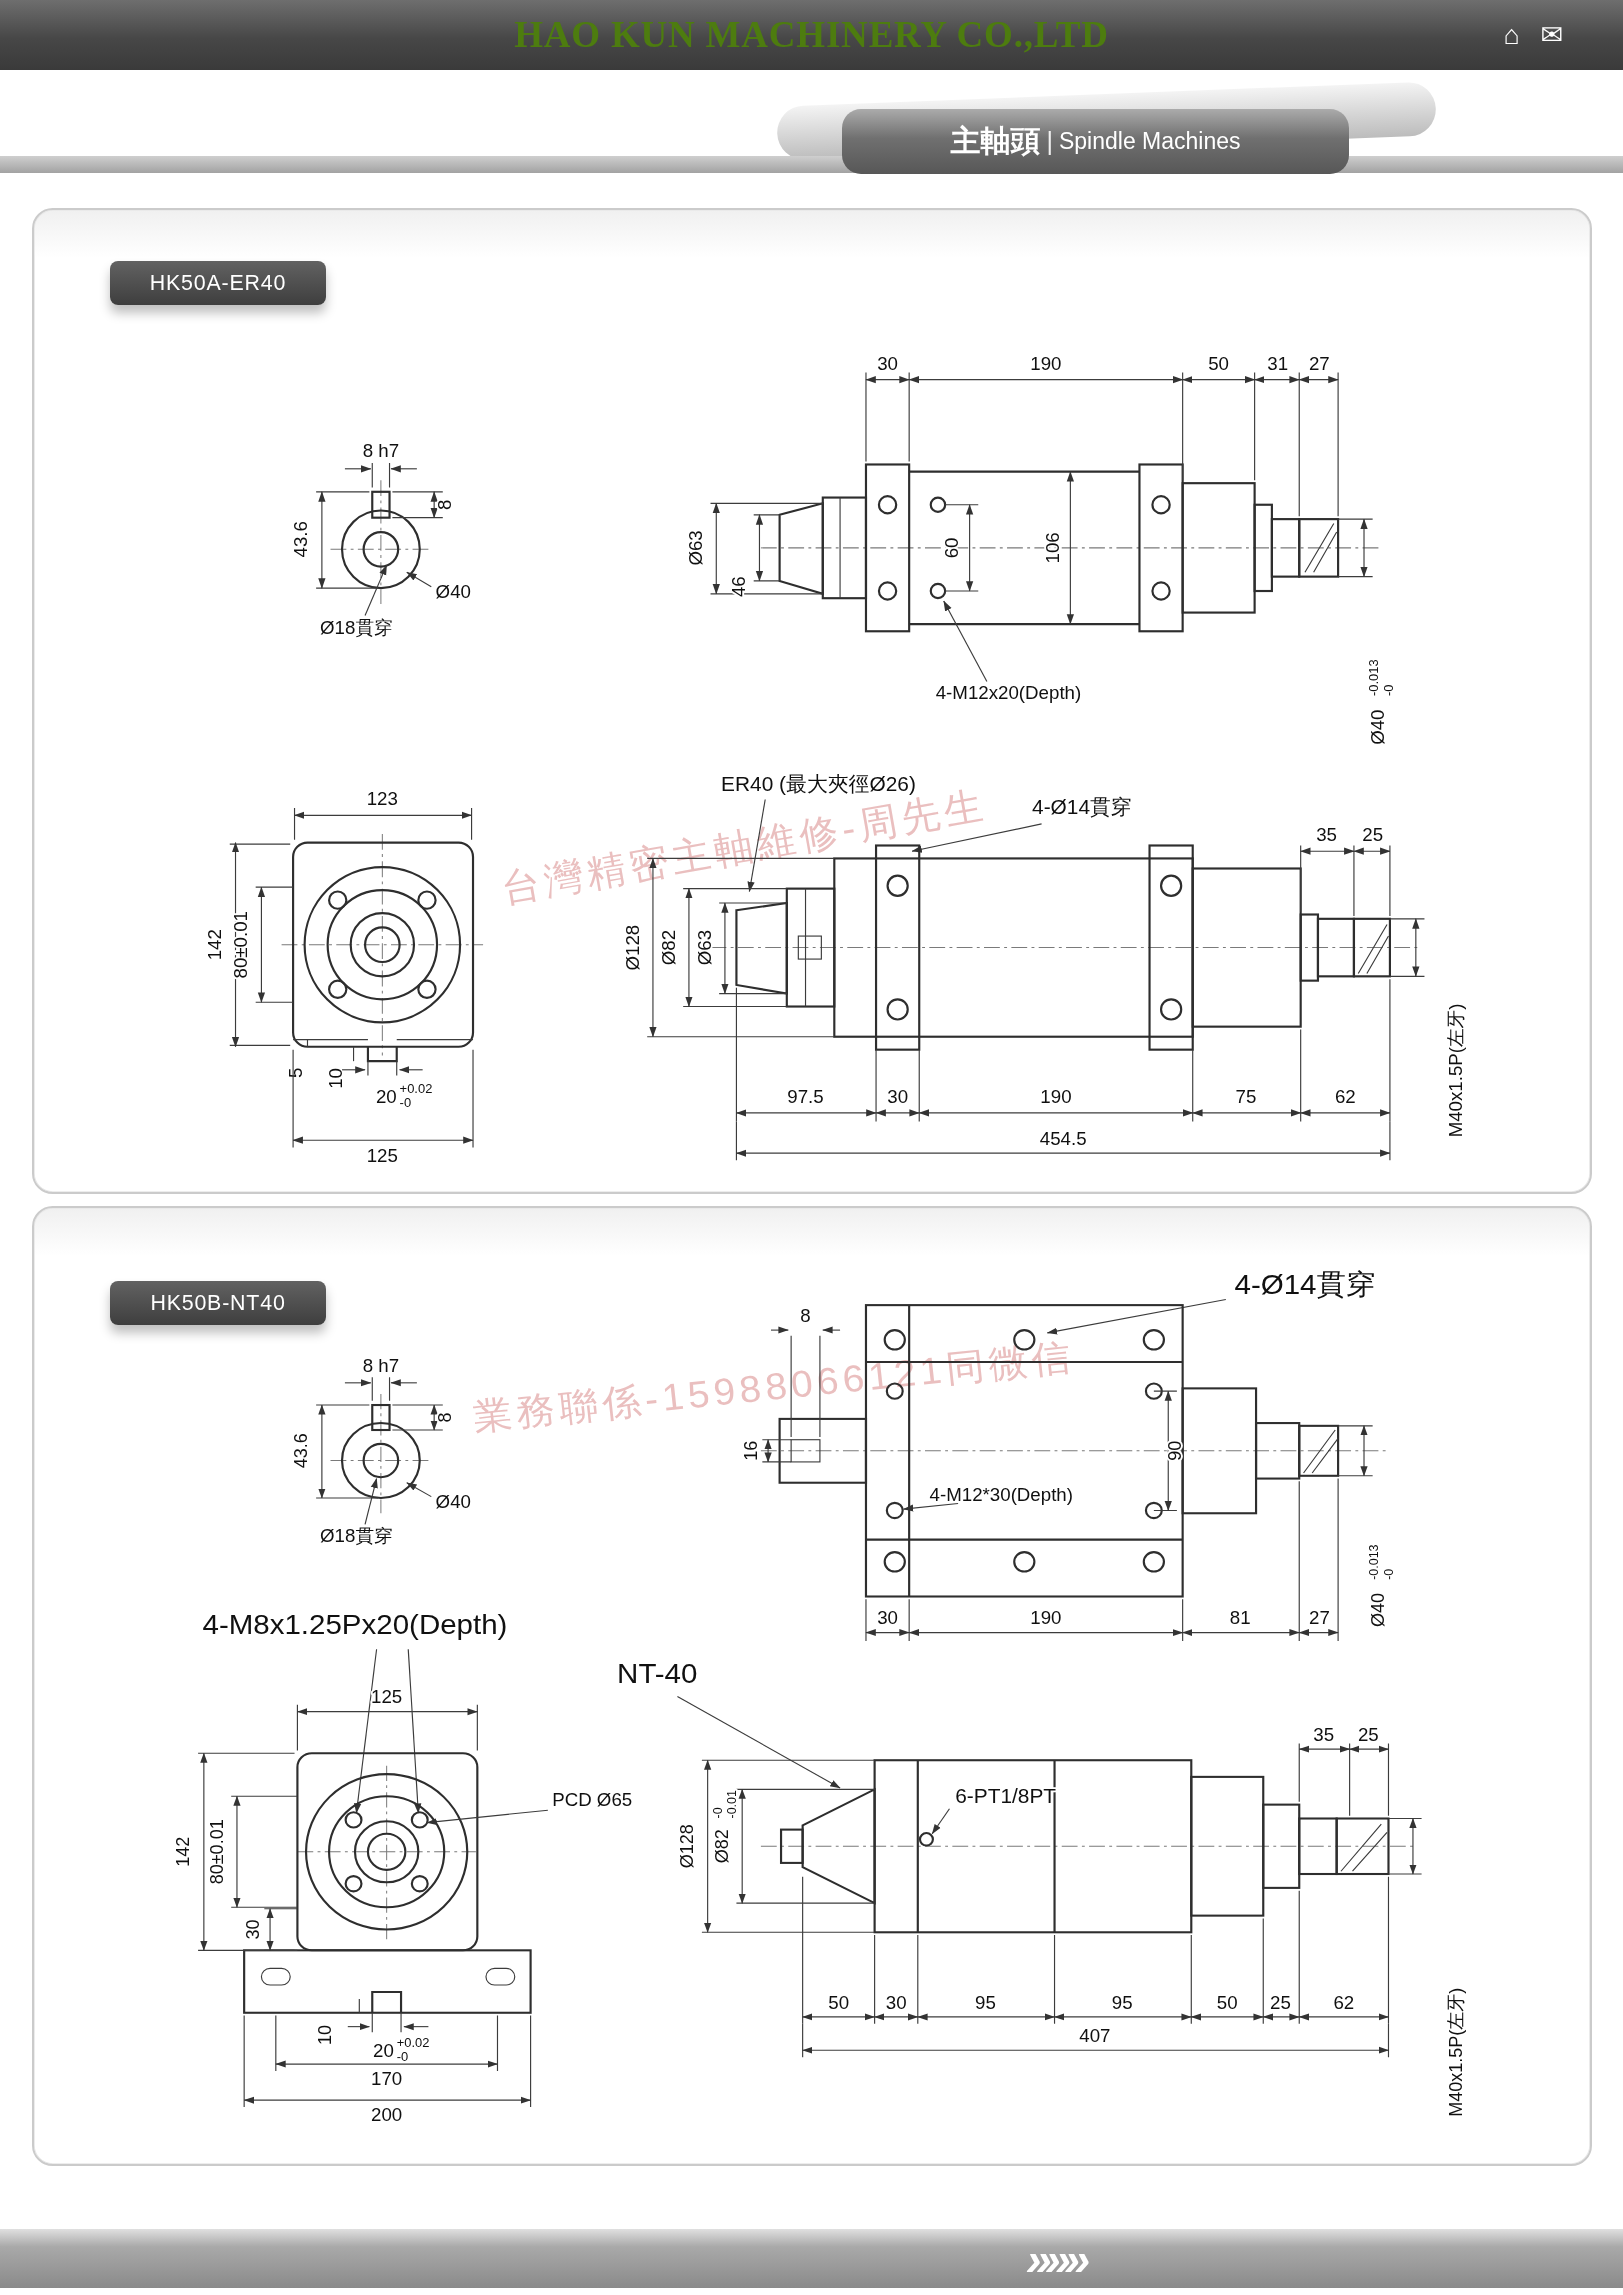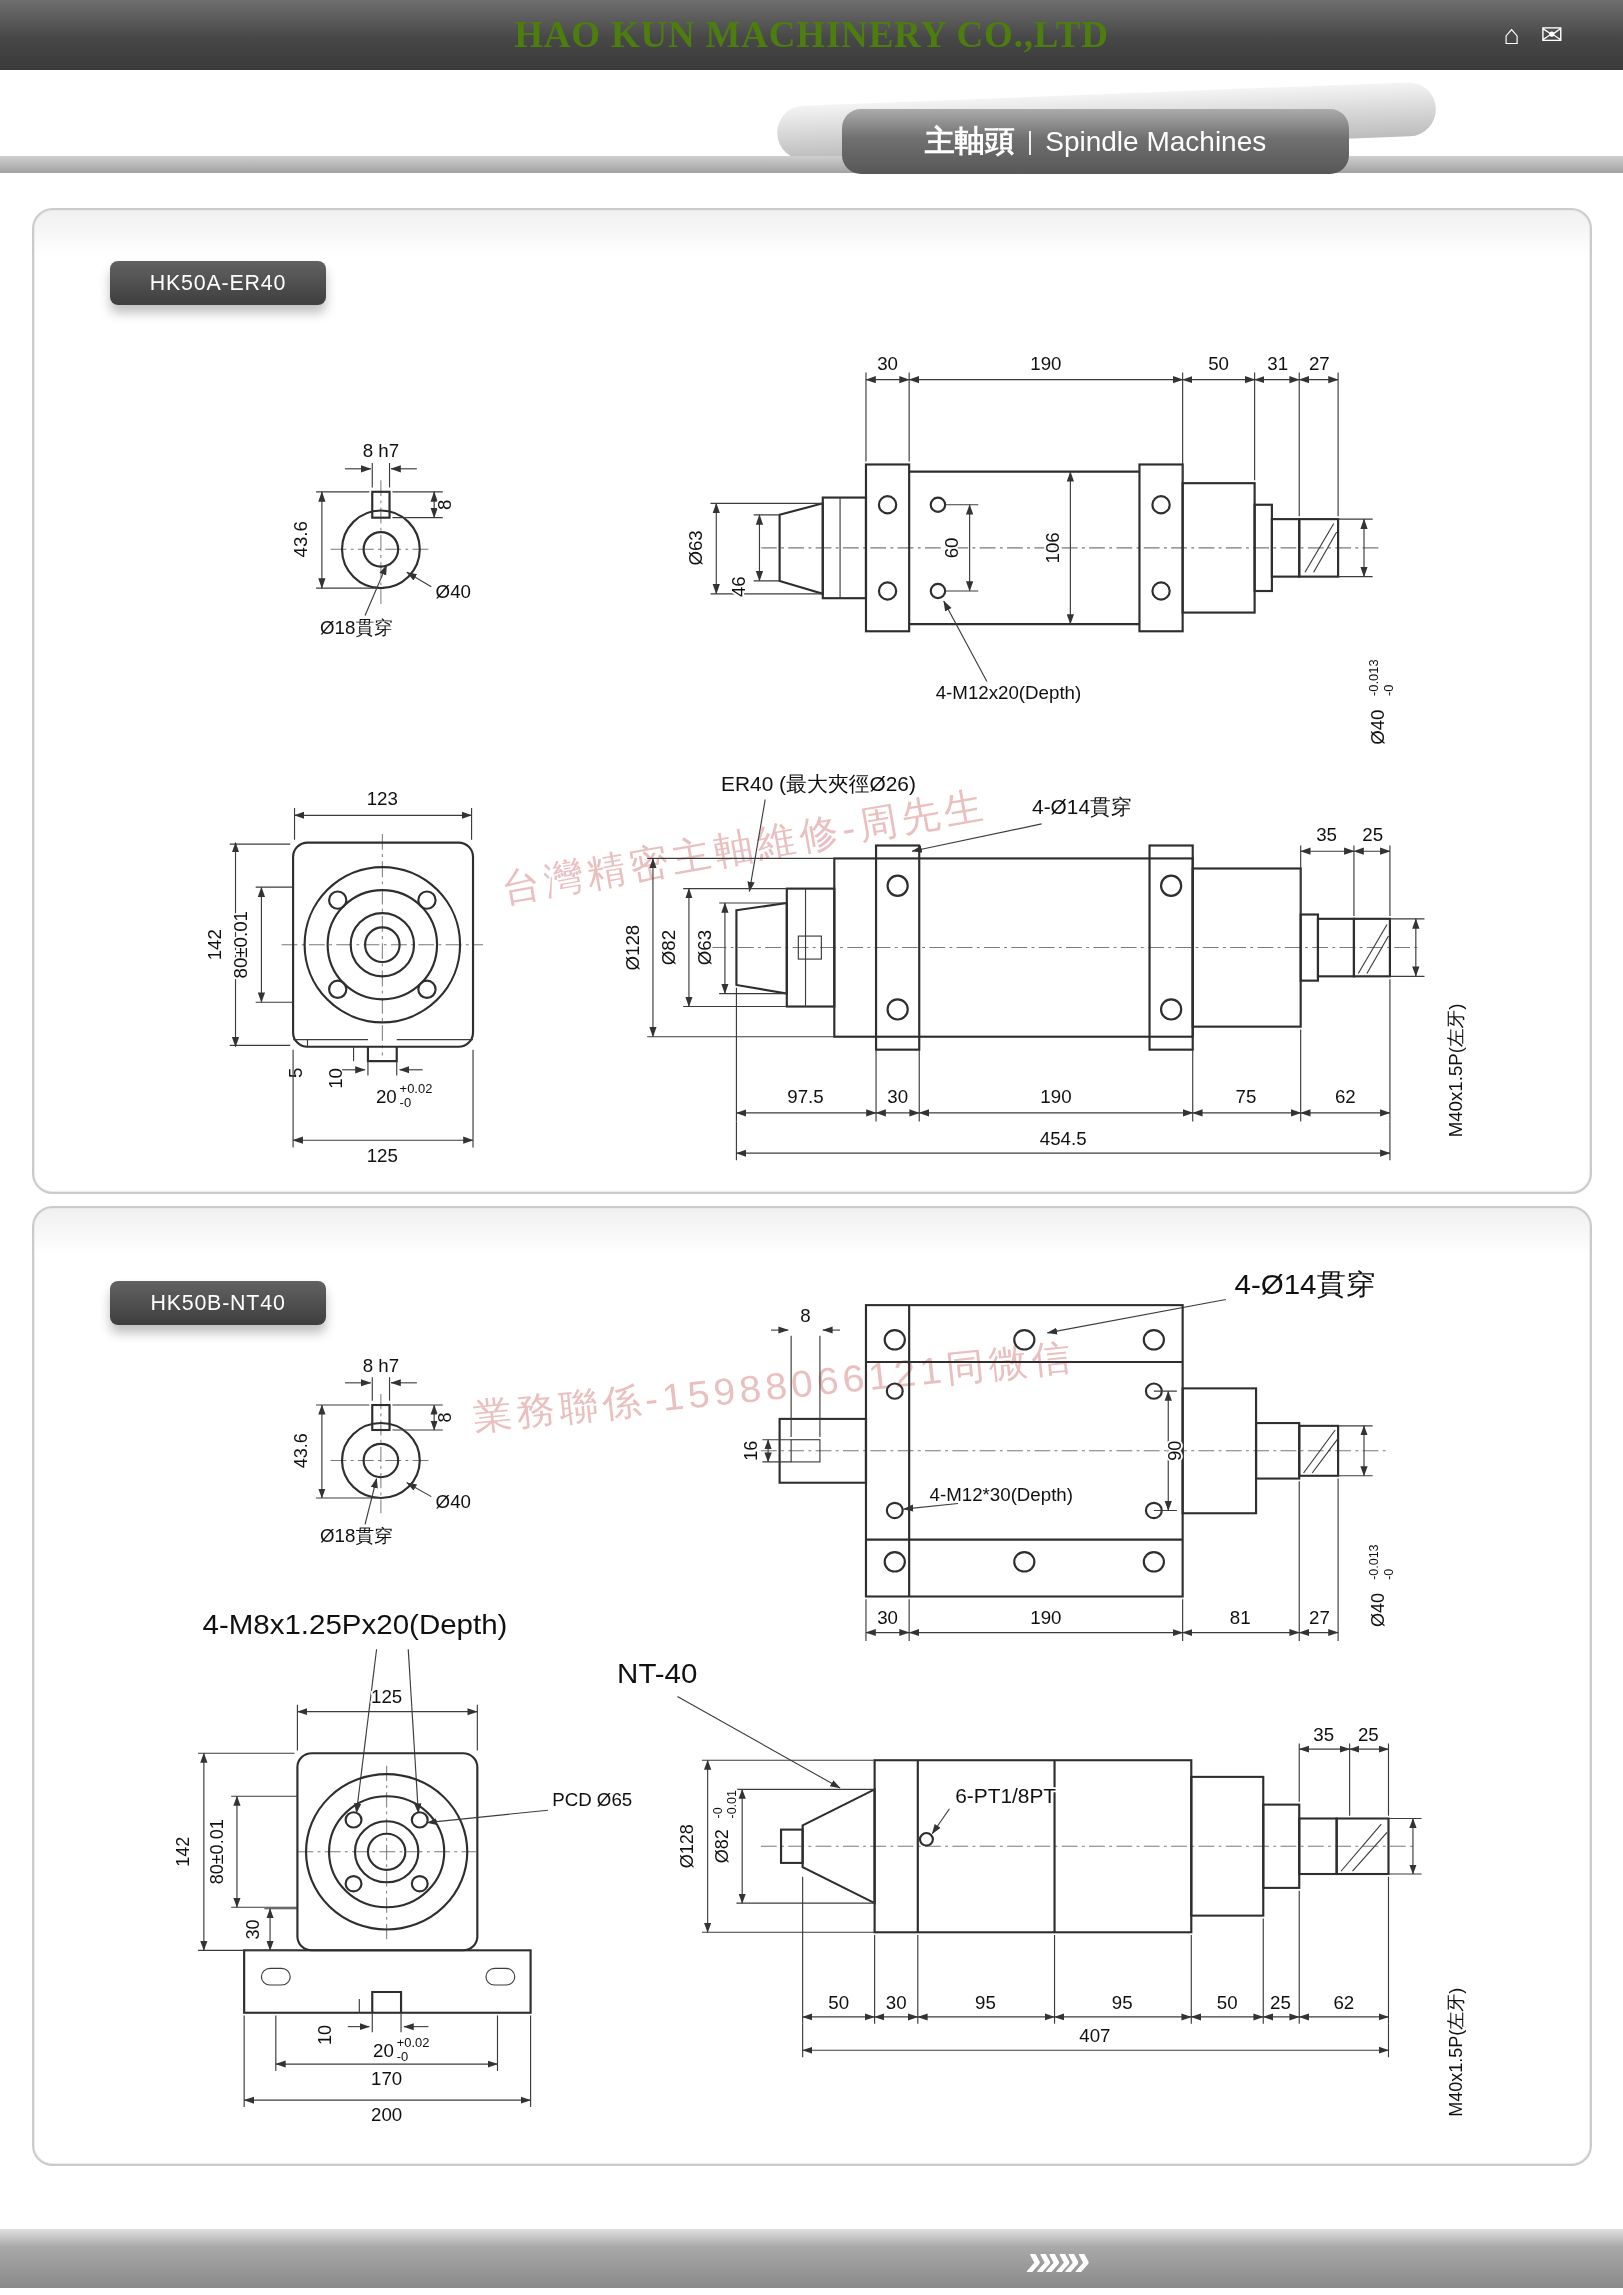--- a/index.html
+++ b/index.html
@@ -14,24 +14,24 @@
     font-size:37px;font-weight:bold;letter-spacing:0.8px}
   .hicons{position:absolute;right:60px;top:0;height:70px;display:flex;align-items:center;gap:20.6px;
     color:#fff;font-size:27px}
   .hicons span{cursor:pointer}
   .swoosh{position:absolute;left:777px;top:94px;width:659px;height:54px;border-radius:48px;
     background:linear-gradient(180deg,#f4f4f4,#bcbcbc);transform:rotate(-2.2deg)}
   .strip{position:absolute;left:0;top:156px;width:100%;height:17.4px;
     background:linear-gradient(180deg,#cfcfcf,#a2a2a2)}
   .tab{position:absolute;left:842px;top:109px;width:507px;height:65px;border-radius:19px;
     background:linear-gradient(180deg,#ababab,#707070 45%,#575757);
-    display:flex;align-items:center;justify-content:center;gap:12px;color:#fff}
+    display:flex;align-items:center;justify-content:center;gap:6px;color:#fff}
   .tab .zh{font-size:30px;font-weight:bold}
   .tab .sep{font-size:25px;opacity:.9;font-weight:normal}
-  .tab .en{font-size:28px}
+  .tab .en{font-size:23px}
 
   
   .panel{position:absolute;left:32px;width:1560px;border:2.4px solid #cbcbcb;border-radius:20.6px;
     background:linear-gradient(180deg,#f0f0f0,#ffffff 48px);box-shadow:inset 0 0 0 0.8px #e7e7e7}
   #panel1{top:208px;height:986px}
   #panel2{top:1206px;height:960px}
   .badge{position:absolute;z-index:2;width:216px;height:44px;border-radius:8px;
     background:linear-gradient(180deg,#626262,#3e3e3e);box-shadow:0 8px 11px rgba(0,0,0,.25);
     color:#fff;font-size:21.4px;display:flex;align-items:center;justify-content:center;letter-spacing:0.8px}
   #panel1 .badge{left:76px;top:51px}

